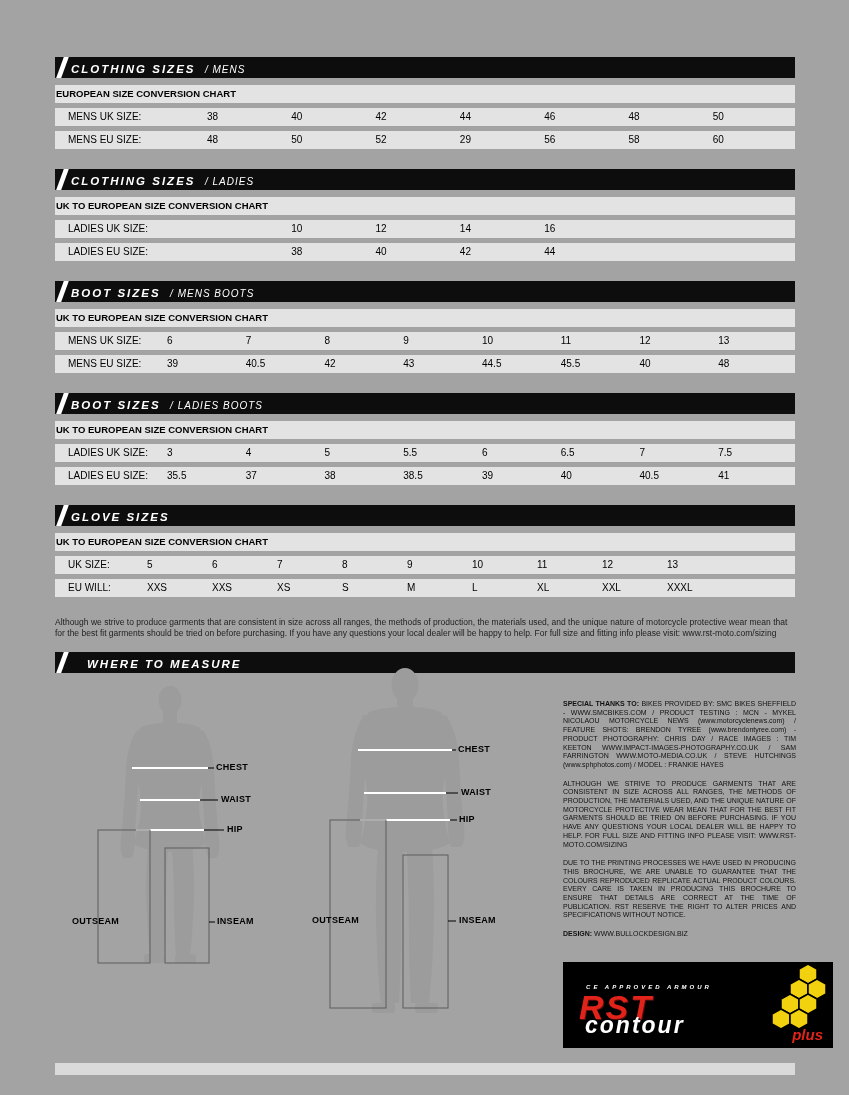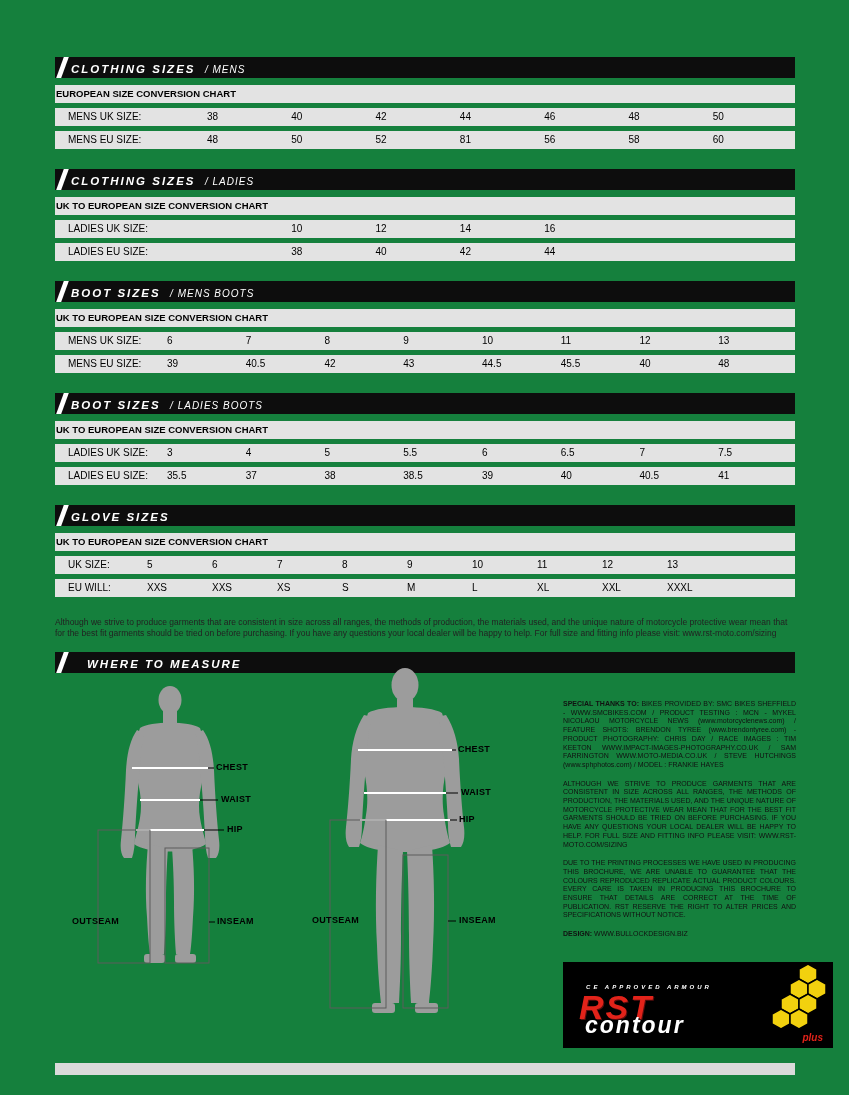--- a/index.html
+++ b/index.html
@@ -1,16 +1,16 @@
 <!DOCTYPE html>
 <html><head>
 <meta charset="utf-8">
 <style>
   html,body{margin:0;padding:0;background:#fff;}
-  .page{position:relative;width:849px;height:1095px;background:#15803d;
+  .page{position:relative;width:849px;height:1095px;background:#a3a3a3;
         font-family:"Liberation Sans",sans-serif;color:#000;overflow:hidden;}
   .content{position:absolute;left:55px;top:57px;width:740px;}
 
   
   .bar{position:relative;background:#0d0d0d;height:21px;line-height:21px;color:#fff;
        padding-left:16px;margin-bottom:7px;font-style:italic;box-sizing:border-box;}
   .bar::before{content:"";position:absolute;left:5px;top:0;width:5px;height:100%;
        background:#fff;transform:skewX(-20deg);}
   .bar-title{font-weight:800;font-size:11.5px;letter-spacing:2px;}
   .bar-sub{font-size:10px;letter-spacing:1px;margin-left:5px;}
@@ -41,21 +41,21 @@
   .credits p{margin:0 0 10px 0;}
   .credits b{font-weight:800;}
 
   .logo-box{position:absolute;left:563px;top:962px;width:232px;height:86px;background:#000;padding-left:38px;}
   .logo-armour{position:absolute;left:16px;top:22px;width:140px;text-align:center;color:#fff;
                font-size:6px;letter-spacing:3px;font-style:italic;font-weight:600;}
   .logo-rst{position:absolute;left:16px;top:26px;font-size:34px;font-style:italic;font-weight:900;
             color:#e2231a;letter-spacing:2px;text-shadow:1px 1px 0 #5a0d0d;}
   .logo-contour{position:absolute;left:22px;top:50px;font-size:23px;font-style:italic;font-weight:900;
             color:#fff;letter-spacing:2px;text-shadow:1px 1px 0 #000;}
-  .logo-plus{position:absolute;right:10px;bottom:5px;font-size:10px;font-style:italic;
+  .logo-plus{position:absolute;right:10px;bottom:5px;font-size:15px;font-style:italic;
             font-weight:900;color:#e2231a;}
   .logo-hex{position:absolute;right:4px;top:1px;}
 
   .footer-bar{position:absolute;left:55px;top:1063px;width:740px;height:12px;background:#dadada;}
 </style>
 </head>
 <body>
 
 <div class="page">
   <div class="content">
@@ -74,21 +74,21 @@
         <span class="tcell">44</span>
         <span class="tcell">46</span>
         <span class="tcell">48</span>
         <span class="tcell">50</span>
       </div>
       <div class="trow r7">
         <span class="tlabel">MENS EU SIZE:</span>
         <span class="tcell">48</span>
         <span class="tcell">50</span>
         <span class="tcell">52</span>
-        <span class="tcell">81</span>
+        <span class="tcell">29</span>
         <span class="tcell">56</span>
         <span class="tcell">58</span>
         <span class="tcell">60</span>
       </div>
     </div>
 
     <div class="section">
       <div class="bar">
         <span class="bar-title">CLOTHING SIZES</span>
         <span class="bar-sub">/ LADIES</span>

